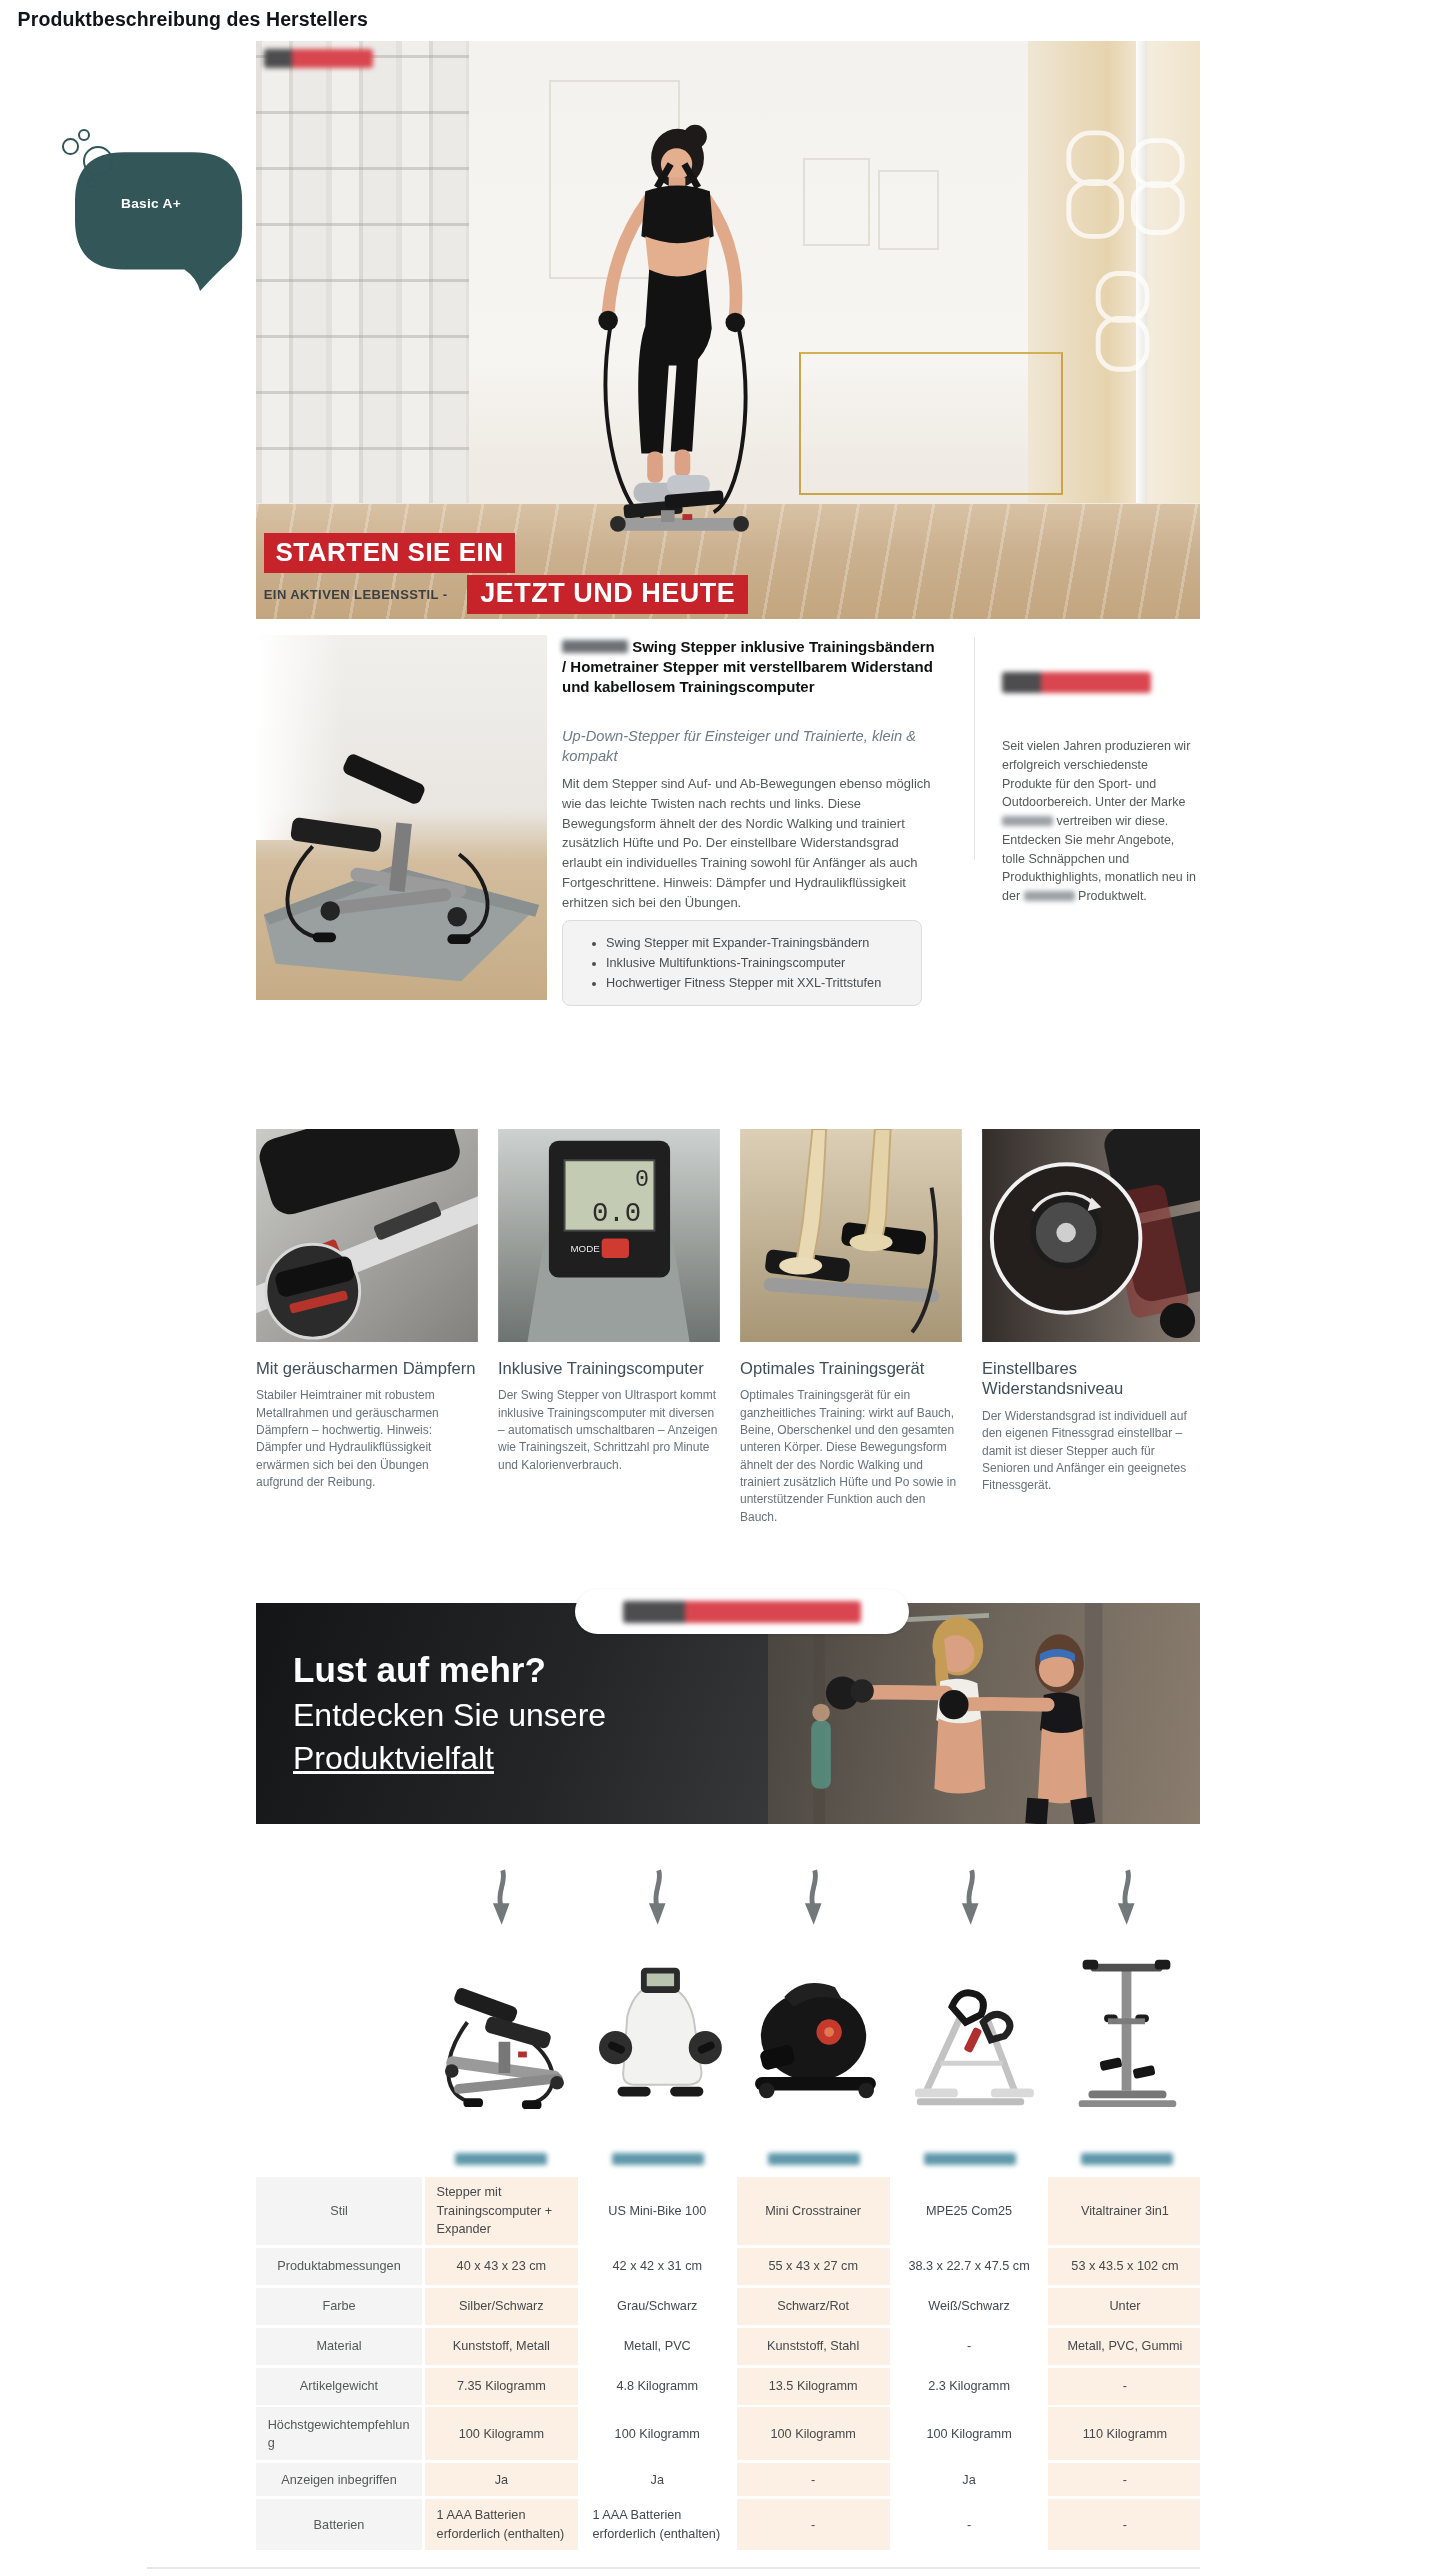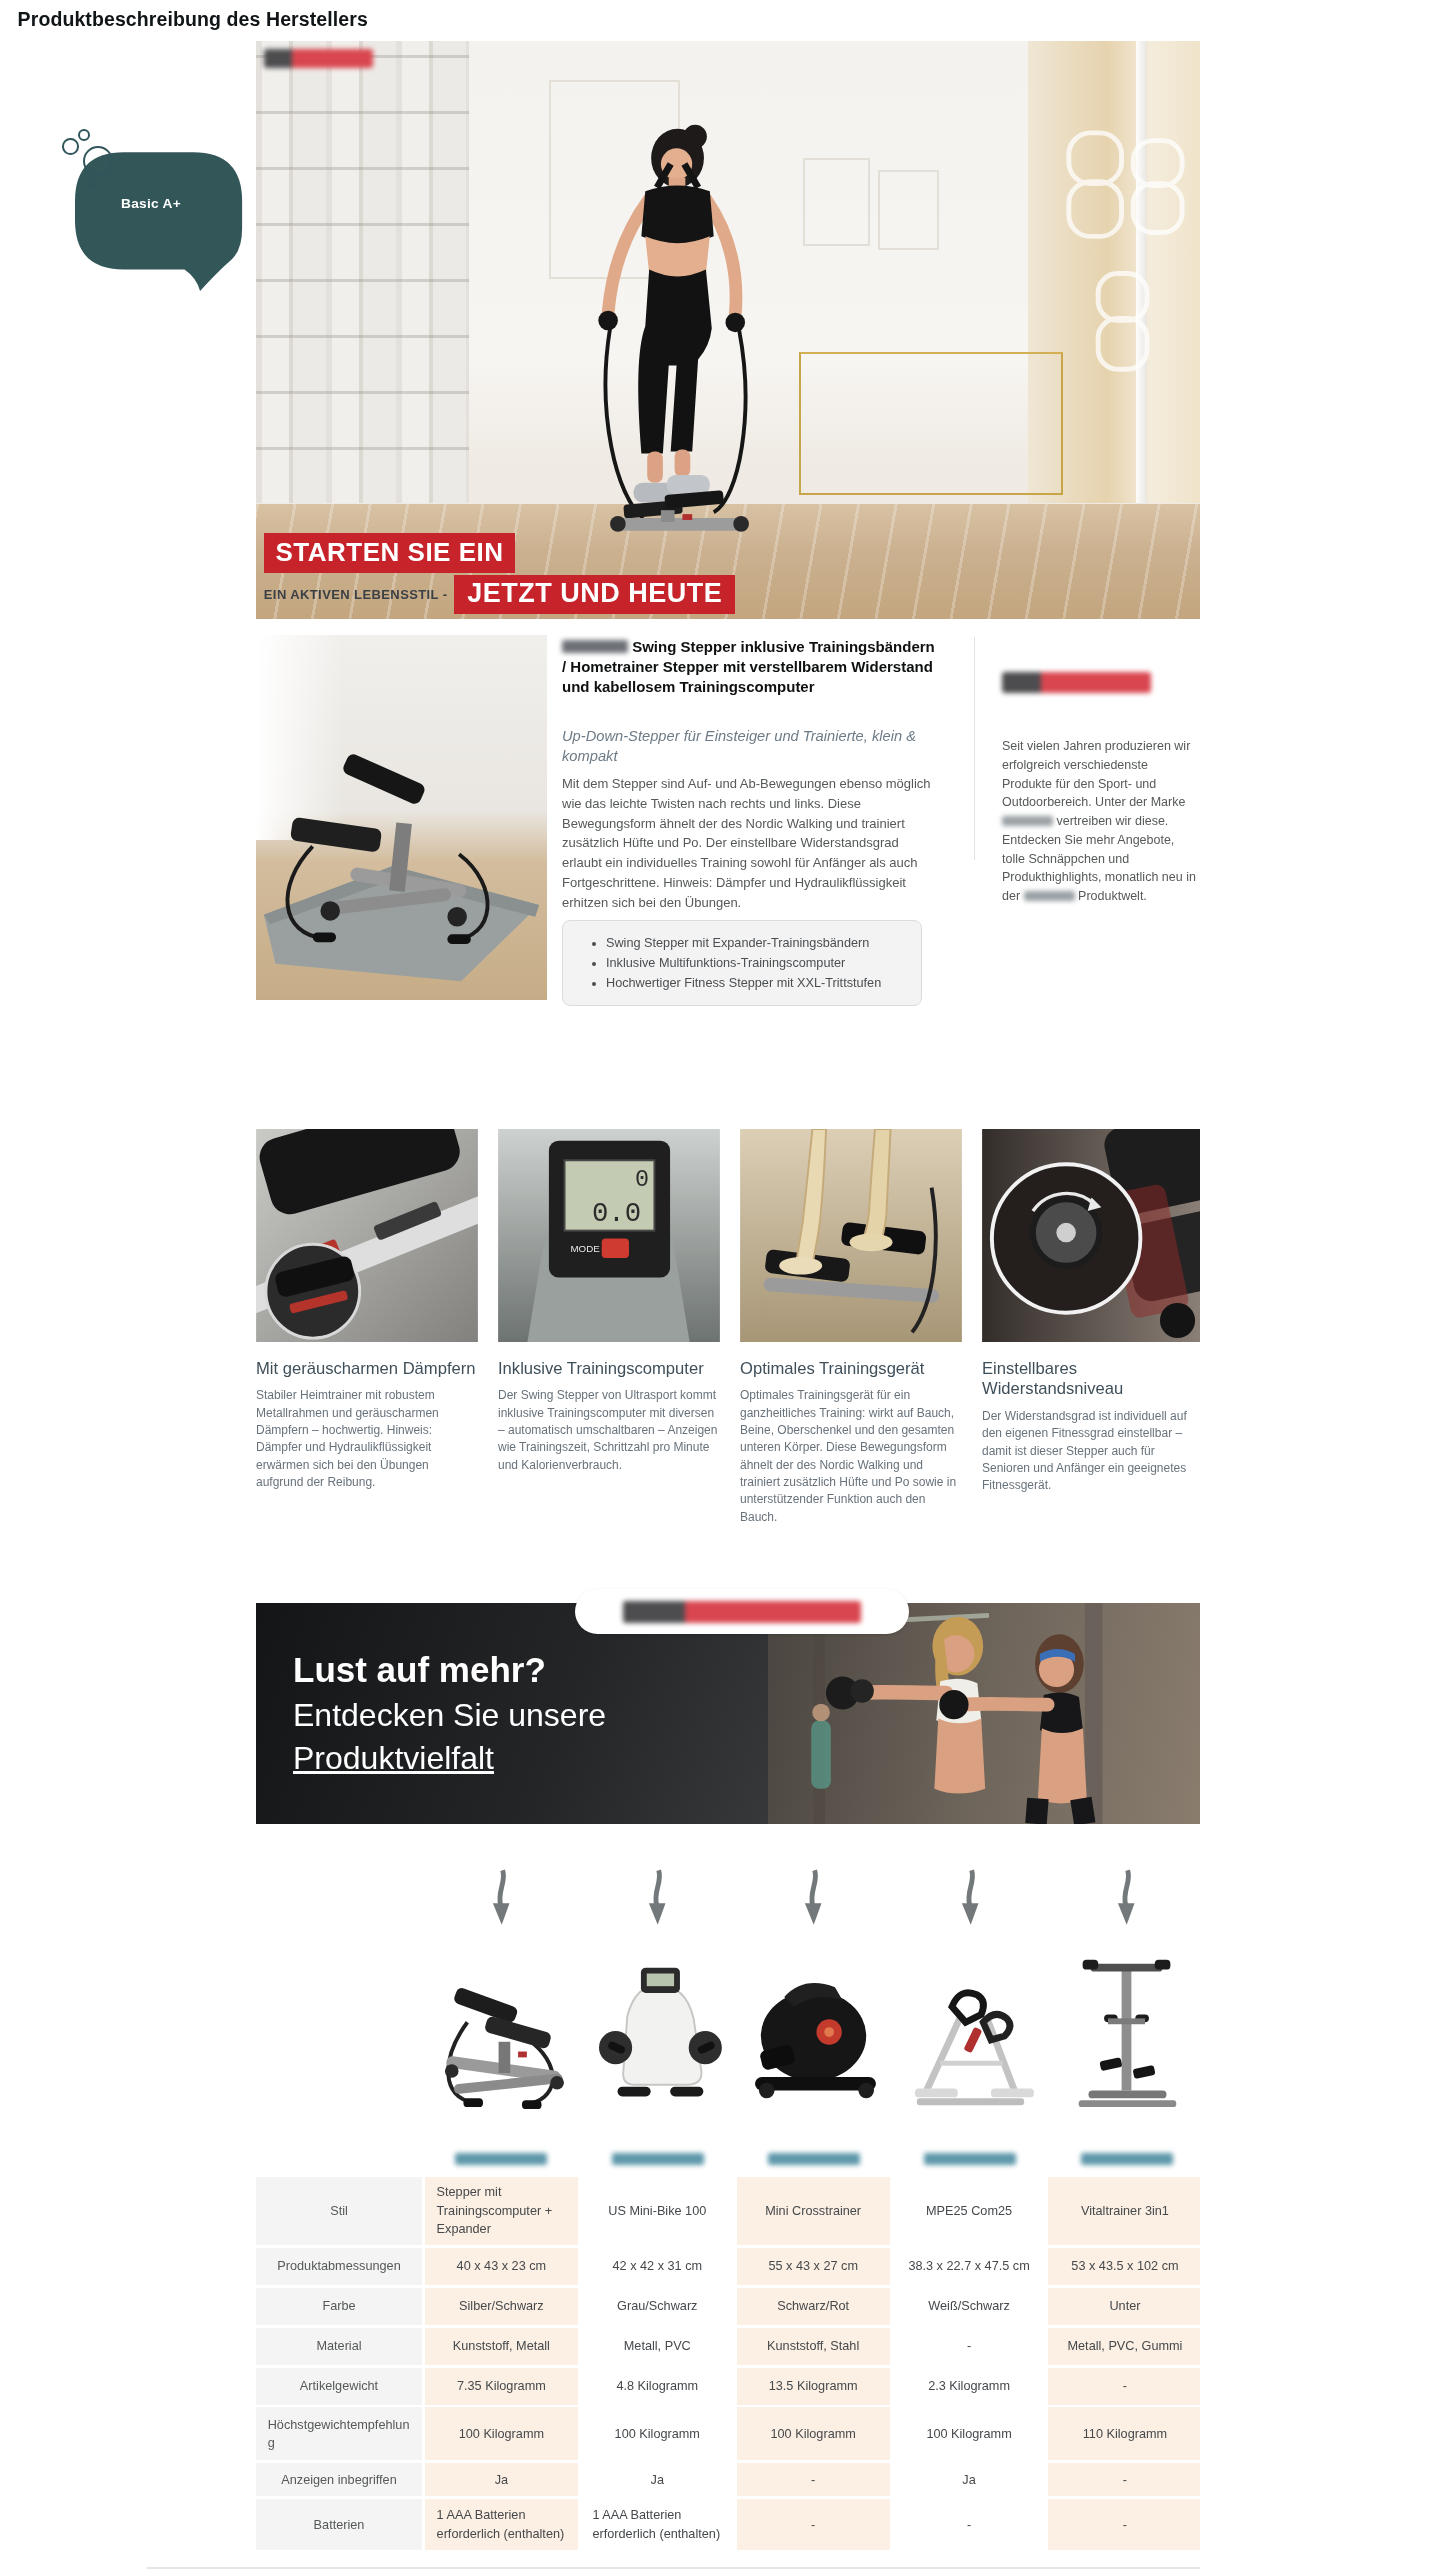--- a/index.html
+++ b/index.html
@@ -31,21 +31,21 @@
     background:repeating-linear-gradient(90deg,#e4e1dc 0 5.9px,#f1efec 5.9px 33px,#dcd8d2 33px 37px,#eceae6 37px 70px);}
   .hero-doors:after{content:"";position:absolute;inset:0;
     background:repeating-linear-gradient(0deg,transparent 0 53px,rgba(150,145,138,.35) 53px 56px);}
   .hero-wall-panel{border:2px solid #e3ded6;background:transparent;}
   .hero-curtain{right:0;top:0;width:176px;height:462px;
     background:linear-gradient(90deg,#efe6d4,#e6d3ae 45%,#f4ecdc 70%,#efe2c8);}
   .hero-pole{right:57px;top:0;width:10.7px;height:462px;background:linear-gradient(90deg,#fdfdfc,#e9e6e0);}
   .hero-table{border:2px solid #c9a54a;border-top:2.9px solid #d4b055;background:transparent;}
   .hero-red1{left:7.8px;top:492px;background:#c7232b;color:#fff;font-weight:bold;
     font-size:26px;letter-spacing:0.5px;padding:3.9px 11.7px 4.9px;}
-  .hero-line2{left:7.8px;top:534px;display:flex;align-items:center;gap:7px;}
+  .hero-line2{left:7.8px;top:534px;display:flex;align-items:center;gap:20px;}
   .hero-prefix{color:#3b4045;font-weight:bold;font-size:13px;letter-spacing:0.4px;}
   .hero-red2{background:#c7232b;color:#fff;font-weight:bold;font-size:27px;letter-spacing:0.5px;padding:2.9px 12.7px 4.9px;}
 
   
   .s2-img{left:256px;top:635px;width:291px;height:365px;overflow:hidden;
     background:linear-gradient(180deg,#f1efec 0%,#e9e6e1 48%,#d3bd9e 62%,#c6ac86 100%);}
   .s2-title{left:562px;top:637px;width:379px;font-size:15px;font-weight:bold;line-height:1.33;color:#0f1111;}
   .s2-sub{left:562px;top:727px;width:379px;font-size:14.7px;font-style:italic;color:#6d7b87;line-height:1.35;}
   .s2-body{left:562px;top:774px;width:379px;font-size:13px;color:#565959;line-height:1.52;}
   .s2-bullets{left:562px;top:920px;width:360px;box-sizing:border-box;background:#f3f3f3;

